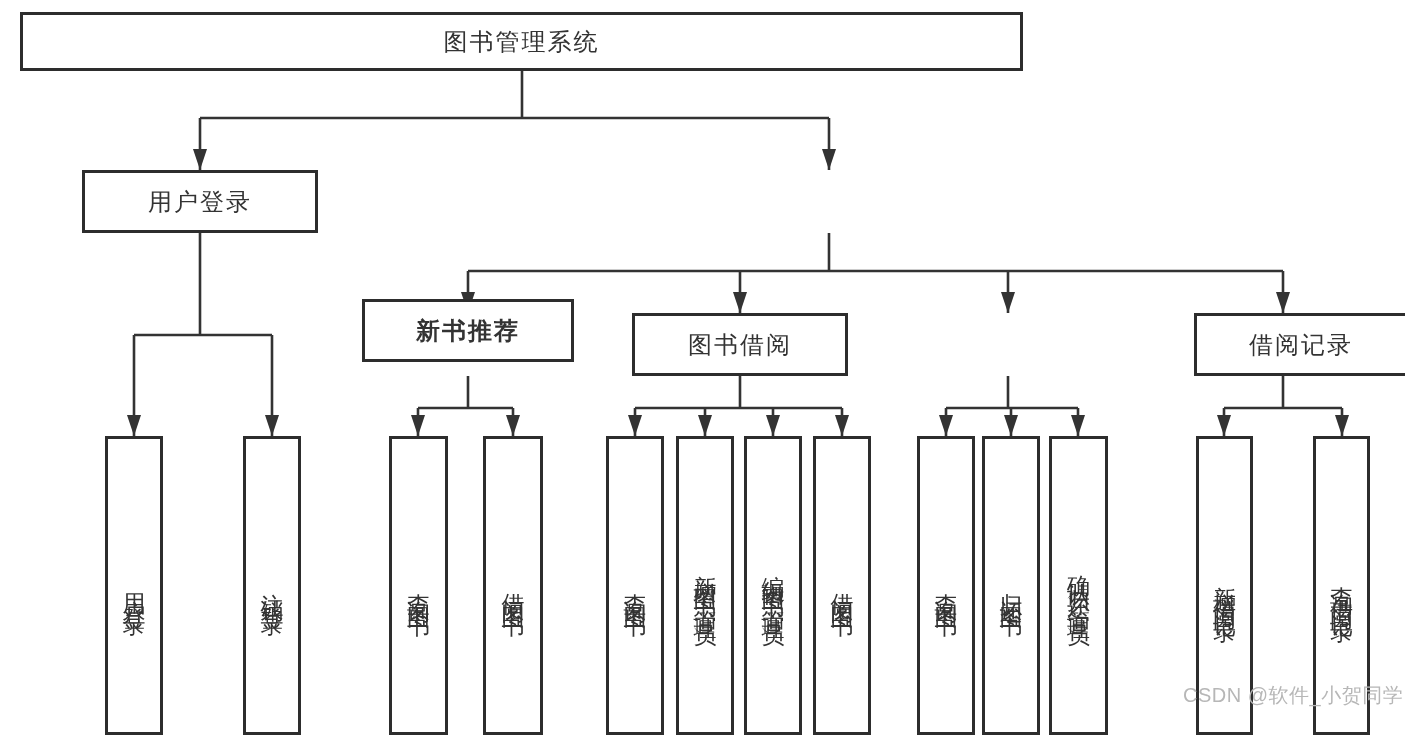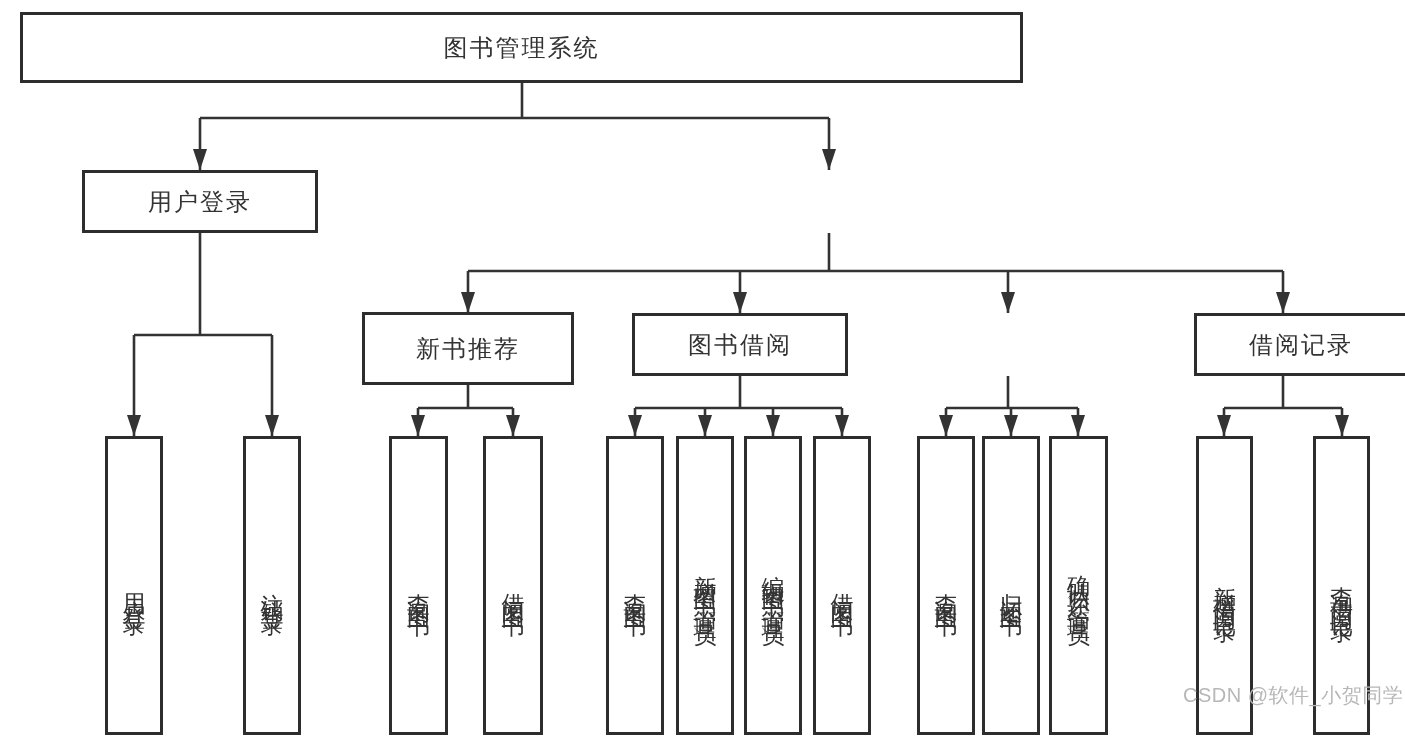--- a/index.html
+++ b/index.html
@@ -31,21 +31,21 @@
     display: flex;
     align-items: center;
     justify-content: center;
     text-align: center;
   }
   .hbox {
     font-size: 24px;
     letter-spacing: 2px;
     line-height: 1;
   }
-  .root-box { left: 20px; top: 12px; width: 1003px; height: 71px; }
+  .root-box { left: 20px; top: 12px; width: 1003px; height: 59px; }
   .vbox {
     top: 436px;
     height: 299px;
     writing-mode: vertical-rl;
     text-orientation: upright;
     font-size: 23px;
     letter-spacing: 7px;
     line-height: 1;
     padding-top: 6px;
   }
@@ -97,21 +97,21 @@
     <line class="stub" x1="1011" y1="408" x2="1011" y2="436" marker-end="url(#arw)"></line>
     <line class="stub" x1="1078" y1="408" x2="1078" y2="436" marker-end="url(#arw)"></line>
     <line class="stub" x1="1224" y1="408" x2="1224" y2="436" marker-end="url(#arw)"></line>
     <line class="stub" x1="1342" y1="408" x2="1342" y2="436" marker-end="url(#arw)"></line>
   </svg>
 
   <div class="node hbox root-box">图书管理系统</div>
 
   <div class="node hbox" style="left:82px; top:170px; width:236px; height:63px;">用户登录</div>
 
-  <div class="node hbox" style="left:362px; top:312px; width:212px; height:73px;">新书推荐</div>
+  <div class="node hbox" style="left:362px; top:299px; width:212px; height:63px;font-weight:bold;">新书推荐</div>
   <div class="node hbox" style="left:632px; top:313px; width:216px; height:63px;">图书借阅</div>
   <div class="node hbox" style="left:1176px; top:313px; width:214px; height:63px;margin-left:18px;">借阅记录</div>
 
   <div class="node vbox" style="left:105px; width:58px;">用户登录</div>
   <div class="node vbox" style="left:243px; width:58px;">注销登录</div>
 
   <div class="node vbox" style="left:389px; width:59px;">查询图书</div>
   <div class="node vbox" style="left:483px; width:60px;">借阅图书</div>
 
   <div class="node vbox" style="left:606px; width:58px;">查询图书</div>

